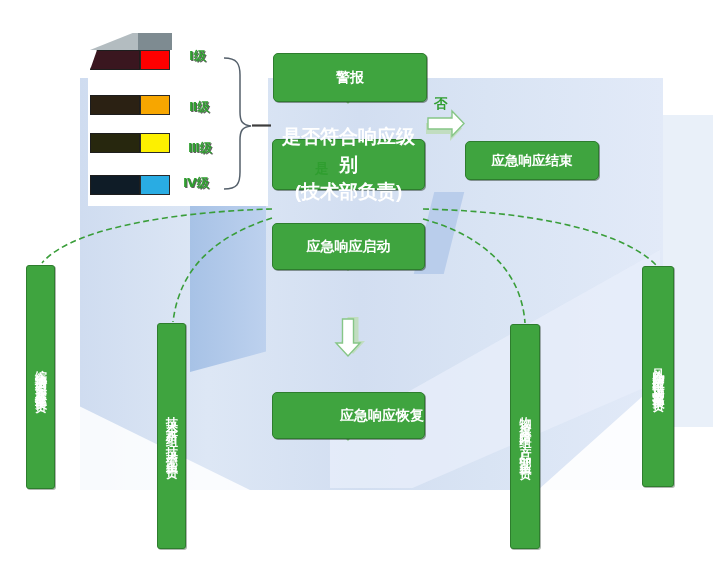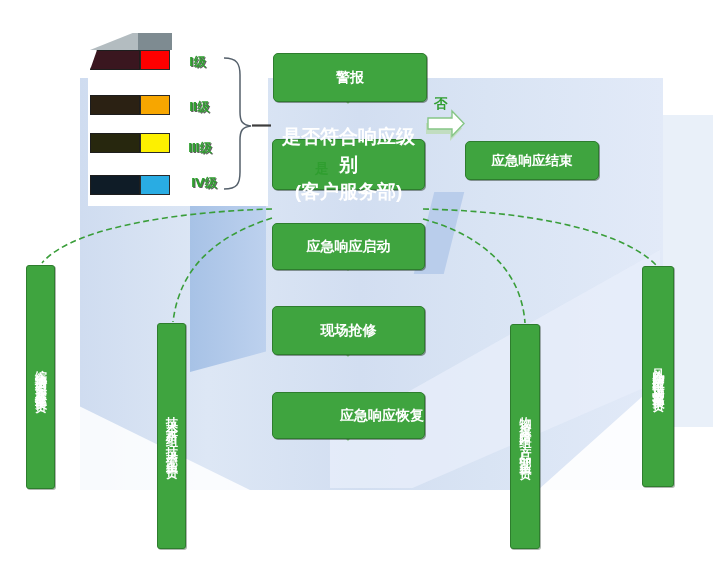--- a/index.html
+++ b/index.html
@@ -88,24 +88,24 @@
     <div class="lg-gray"></div>
     <div class="lg-bar slant r1" style="background-color: rgb(58, 22, 31);"></div>
     <div class="lg-sq r1" style="background-color: rgb(255, 0, 0);"></div>
     <div class="lg-bar r2" style="background-color: rgb(43, 33, 19);"></div>
     <div class="lg-sq r2" style="background-color: rgb(247, 166, 0);"></div>
     <div class="lg-bar r3" style="background-color: rgb(39, 39, 14);"></div>
     <div class="lg-sq r3" style="background-color: rgb(253, 240, 0);"></div>
     <div class="lg-bar r4" style="background-color: rgb(15, 28, 39);"></div>
     <div class="lg-sq r4" style="background-color: rgb(41, 172, 227);"></div>
   </div>
-  <div class="level-label" style="left:189px;top:54px">Ⅰ级</div>
+  <div class="level-label" style="left:189px;top:48px">Ⅰ级</div>
   <div class="level-label" style="left:189px;top:99px">Ⅱ级</div>
   <div class="level-label" style="left:188px;top:140px">Ⅲ级</div>
-  <div class="level-label" style="left:191px;top:175px">Ⅳ级</div>
+  <div class="level-label" style="left:183px;top:175px">Ⅳ级</div>
 
   <svg class="overlay" width="720" height="573" viewBox="0 0 720 573">
 
     <g transform="translate(5,-2)">
       <path class="ghost" d="M342.5,65 L353.5,65 L353.5,90 L360,90 L348,103 L336,90 L342.5,90 Z"></path>
       <path class="ghost" d="M342.5,154 L353.5,154 L353.5,174 L360,174 L348,187 L336,174 L342.5,174 Z"></path>
       <path class="ghost" d="M342.5,234 L353.5,234 L353.5,257 L360,257 L348,270 L336,257 L342.5,257 Z"></path>
       <path class="ghost" d="M342.5,319 L353.5,319 L353.5,343 L360,343 L348,356 L336,343 L342.5,343 Z"></path>
       <path class="ghost" d="M342.5,404 L353.5,404 L353.5,427 L360,427 L348,440 L336,427 L342.5,427 Z"></path>
       <path class="ghost" transform="translate(-7,7)" d="M428,118 L452,118 L452,111 L464,123.5 L452,136 L452,129 L428,129 Z"></path>
@@ -125,30 +125,27 @@
 
     <path class="brace" d="M224,58 C237,58 240,64 240,75 L240,112 C240,121 242,125 251,126 C242,127 240,131 240,140 L240,172 C240,184 237,189 224,189"></path>
     <line class="tick" x1="252" y1="125.5" x2="271" y2="125.5"></line>
   </svg>
 
   <div class="node n-alarm">
     <span>警报</span>
   </div>
   <div class="node n-decision">
     <span>是否符合响应级别</span>
-    <span>(客户服务部)</span>
+    <span>(技术部负责)</span>
   </div>
   <div class="node n-start">
     <span>应急响应启动</span>
   </div>
   <div class="node n-end">
     <span>应急响应结束</span>
-  </div>
-  <div class="node n-repair">
-    <span>现场抢修</span>
   </div>
   <div class="node n-recover">
     <span>应急响应恢复</span>
   </div>
 
   <div class="branch-label lbl-no">否</div>
   <div class="branch-label lbl-yes">是</div>
 
   <div class="vnode g-coord">
     <span>综合协调组（客户服务部负责）</span>

